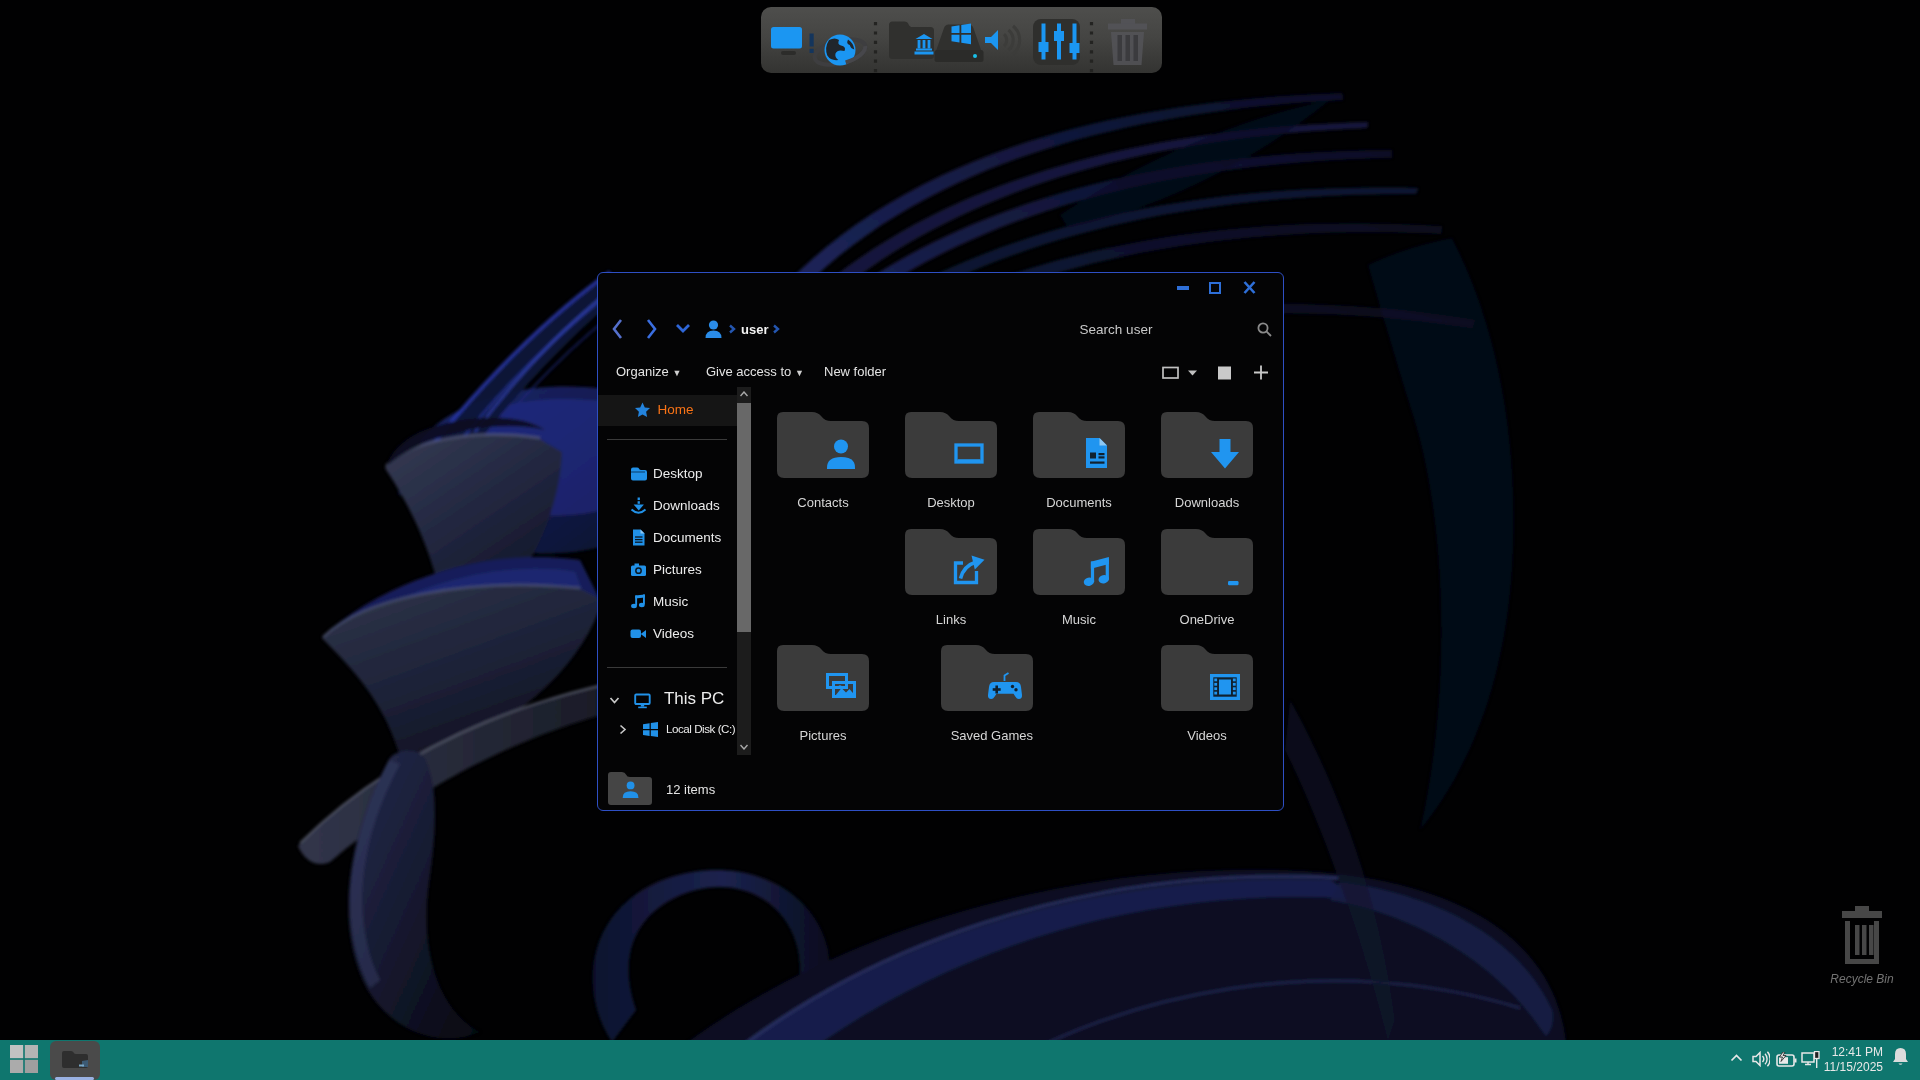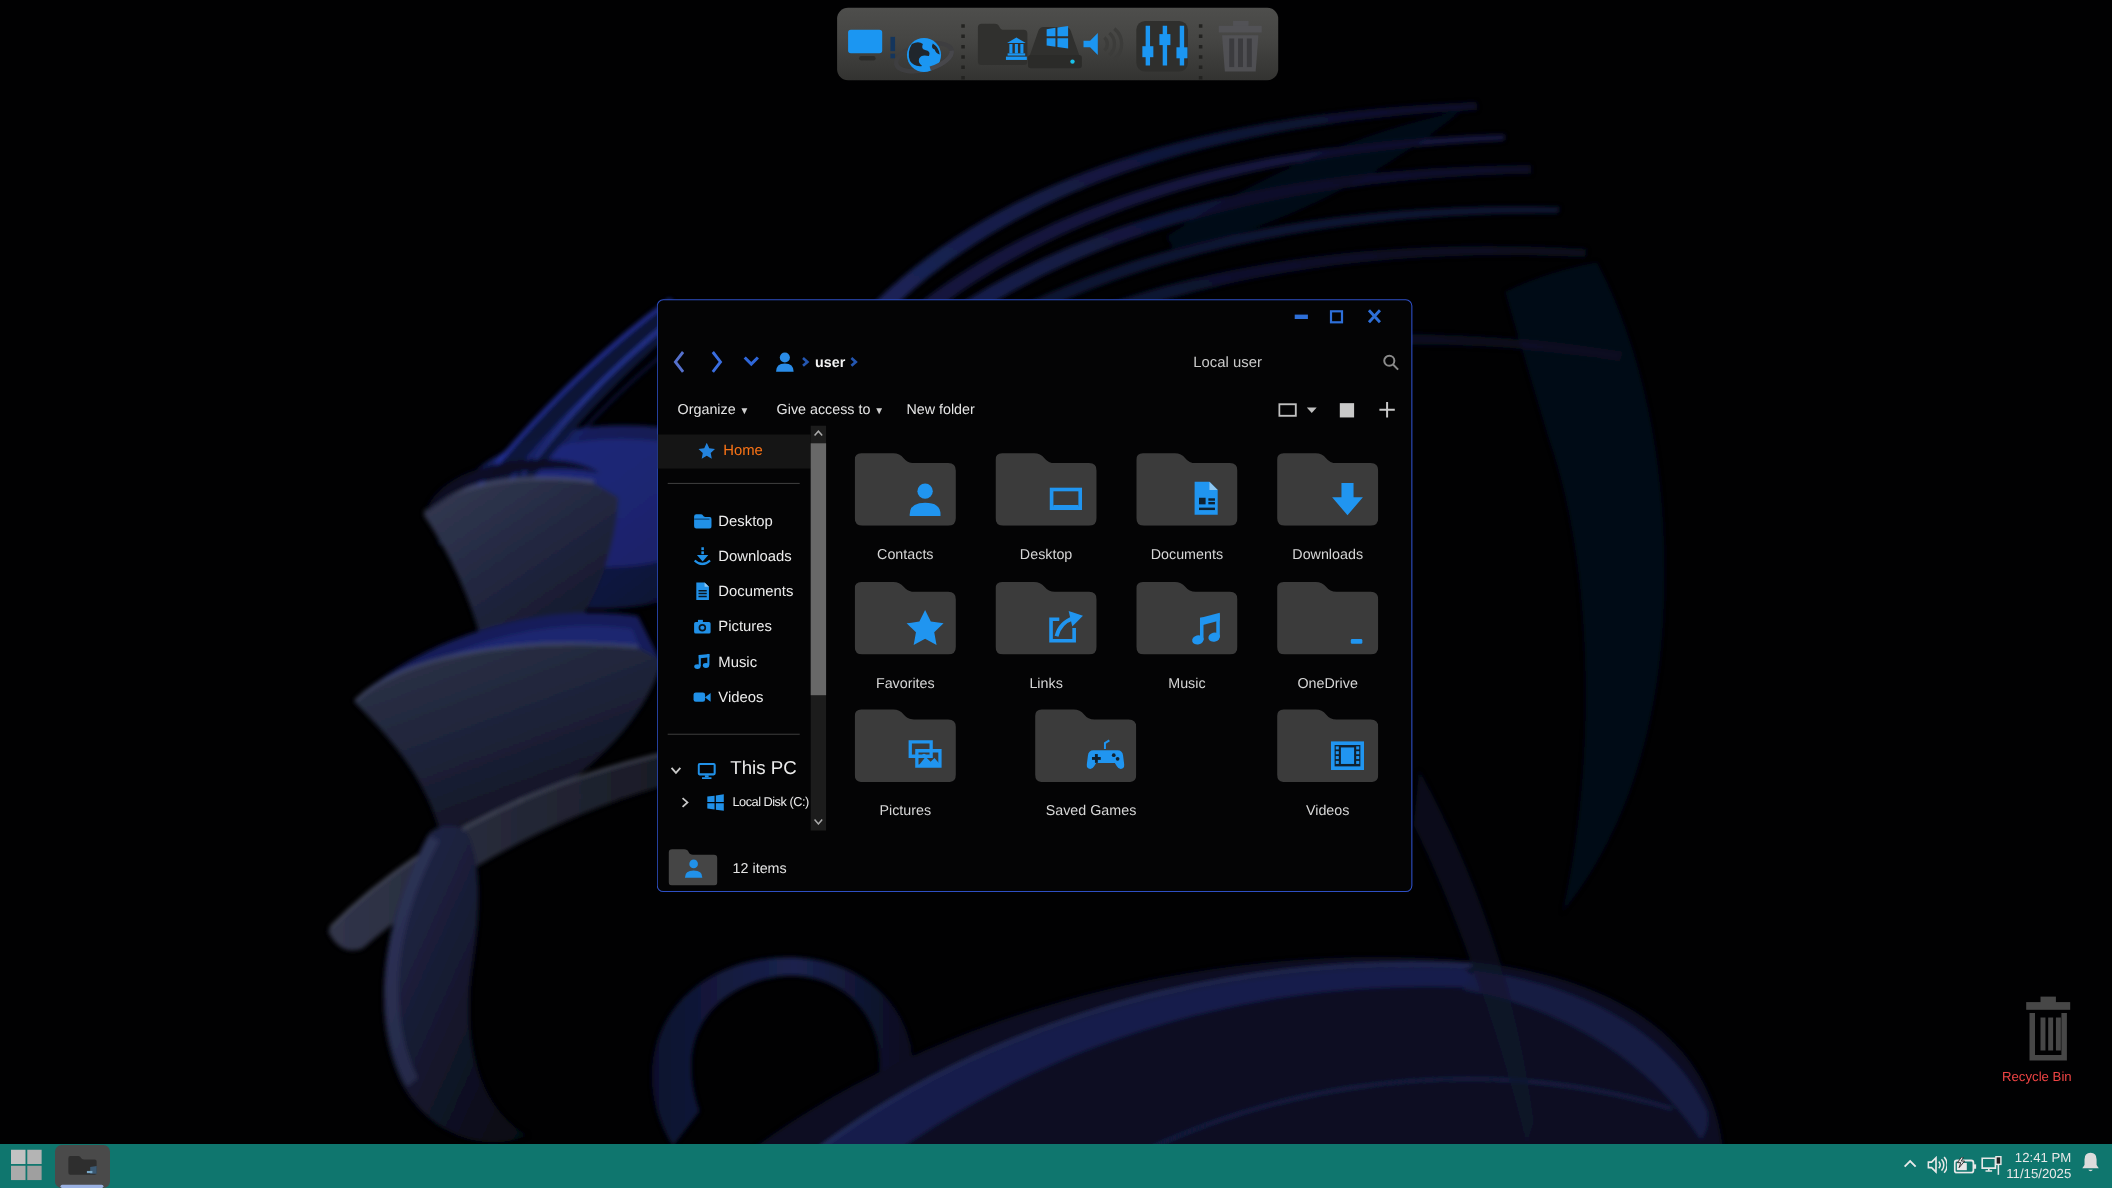--- a/index.html
+++ b/index.html
@@ -15,21 +15,21 @@
 .wtxt{color:#e4e4e4;font-size:13px;white-space:nowrap;text-align:center;}
 
 .srow{position:absolute;left:32px;height:32px;display:flex;align-items:center;color:#ececec;font-size:13.5px;white-space:nowrap;}
 .srow svg{margin-right:6px;}
 
 .cell{position:absolute;width:128px;text-align:center;}
 .cell .lbl{color:#d6d6d6;font-size:13px;margin-top:13px;}
 
 #taskbar{left:0;top:1040px;width:1920px;height:40px;background:#0f766e;}
 
-#rbin{left:1820px;top:903px;width:84px;text-align:left;color:#ef4444;font-size:12px;}
+#rbin{left:1820px;top:903px;width:84px;text-align:center;color:#737373;font-size:12px;font-style:italic;}
 </style>
 </head>
 <body>
 <svg id="wall" class="abs" viewBox="0 0 1920 1080" xmlns="http://www.w3.org/2000/svg">
 <defs>
 <linearGradient id="gFan" x1="0" y1="1" x2="1" y2="0">
  <stop offset="0" stop-color="#232e6e"></stop>
         <stop offset="0.5" stop-color="#161d48"></stop>
         <stop offset="1" stop-color="#0a0e28"></stop>
 </linearGradient>
@@ -206,21 +206,21 @@
 <path d="M37,2 L44,11 L37,20" stroke="#3a6ee0" stroke-width="2.6" fill="none"></path>
 <path d="M66,7 L72,13 L78,7" stroke="#2e66d8" stroke-width="2.8" fill="none"></path>
 <g fill="#2a8ce8">
         <circle cx="102.5" cy="7" r="4.6"></circle>
         <path d="M94.5,20 q0,-7.5 8,-7.5 q8,0 8,7.5Z"></path>
       </g>
 <path d="M119,7.5 L123,11 L119,14.5" stroke="#2456b0" stroke-width="2.4" fill="none"></path>
 <text x="130" y="15.5" font-size="13" font-weight="bold" fill="#f2f2f2" font-family="Liberation Sans">user</text>
 <path d="M163,7.5 L167,11 L163,14.5" stroke="#2456b0" stroke-width="2.4" fill="none"></path>
 </svg>
-<div class="abs wtxt" style="left:458px;top:49px;width:120px;text-align:center;color:#c9c9c9;font-size:13.5px;">Local user</div>
+<div class="abs wtxt" style="left:458px;top:49px;width:120px;text-align:center;color:#c9c9c9;font-size:13.5px;">Search user</div>
 <svg class="abs" style="left:658px;top:48px;" width="17" height="17" viewBox="0 0 17 17">
       <circle cx="7" cy="7" r="4.6" fill="none" stroke="#8a8a8a" stroke-width="1.8"></circle>
       <line x1="10.4" y1="10.4" x2="15" y2="15" stroke="#8a8a8a" stroke-width="1.8"></line>
     </svg>
 
 <div class="abs wtxt" style="left:18px;top:91px;">Organize <span style="font-size:9px;color:#cfcfcf;">▼</span></div>
 <div class="abs wtxt" style="left:108px;top:91px;">Give access to <span style="font-size:9px;color:#cfcfcf;">▼</span></div>
 <div class="abs wtxt" style="left:226px;top:91px;">New folder</div>
 <svg class="abs" style="left:564px;top:92px;" width="110px" height="16" viewBox="0 0 110 16">
 <rect x="1" y="2.5" width="15" height="10.5" fill="none" stroke="#c0c0c0" stroke-width="1.7"></rect>
@@ -349,26 +349,20 @@
             <rect x="11" y="25.5" width="14.5" height="2.2"></rect>
           </g>
         </g>
       </svg><div class="lbl">Documents</div></div>
 <div class="cell" style="left:545px;top:136px;"><svg width="92" height="69" viewBox="0 0 92 69">
         <path d="M0,62 L0,9 Q0,3 6,3 L35,3 Q41,3 44.5,7.5 Q48,12 54,12 L85,12 Q92,12 92,19 L92,62 Q92,69 85,69 L7,69 Q0,69 0,62Z" fill="#3b3b3b"></path>
         <g transform="translate(46,27)">
           <path d="M12.5,3 h11 v13 h8.5 L18,32.5 4,16 h8.5Z" fill="#2095f0"></path>
         </g>
       </svg><div class="lbl">Downloads</div></div>
-<div class="cell" style="left:161px;top:253px;"><svg width="92" height="69" viewBox="0 0 92 69">
-        <path d="M0,62 L0,9 Q0,3 6,3 L35,3 Q41,3 44.5,7.5 Q48,12 54,12 L85,12 Q92,12 92,19 L92,62 Q92,69 85,69 L7,69 Q0,69 0,62Z" fill="#3b3b3b"></path>
-        <g transform="translate(46,27)">
-          <path d="M18,1.5 l5.2,10.6 11.6,1.6 -8.5,8.1 2.1,11.5 -10.4,-5.6 -10.4,5.6 2.1,-11.5 -8.5,-8.1 11.6,-1.6Z" fill="#2095f0"></path>
-        </g>
-      </svg><div class="lbl">Favorites</div></div>
 <div class="cell" style="left:289px;top:253px;"><svg width="92" height="69" viewBox="0 0 92 69">
         <path d="M0,62 L0,9 Q0,3 6,3 L35,3 Q41,3 44.5,7.5 Q48,12 54,12 L85,12 Q92,12 92,19 L92,62 Q92,69 85,69 L7,69 Q0,69 0,62Z" fill="#3b3b3b"></path>
         <g transform="translate(46,27)">
           <path d="M12,10 H4.5 V29.5 H25.5 V18" fill="none" stroke="#2095f0" stroke-width="3.3"></path>
           <path d="M9.5,25.5 C11.5,17.5 17,11.5 25,9" fill="none" stroke="#2095f0" stroke-width="3.6"></path>
           <path d="M20.5,2.5 L33.5,6.8 L23.8,16.5 Z" fill="#2095f0"></path>
         </g>
       </svg><div class="lbl">Links</div></div>
 <div class="cell" style="left:417px;top:253px;"><svg width="92" height="69" viewBox="0 0 92 69">
         <path d="M0,62 L0,9 Q0,3 6,3 L35,3 Q41,3 44.5,7.5 Q48,12 54,12 L85,12 Q92,12 92,19 L92,62 Q92,69 85,69 L7,69 Q0,69 0,62Z" fill="#3b3b3b"></path>

